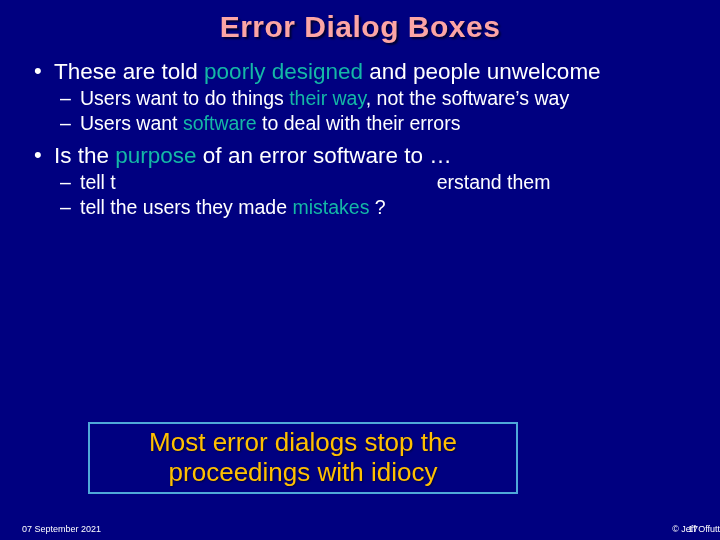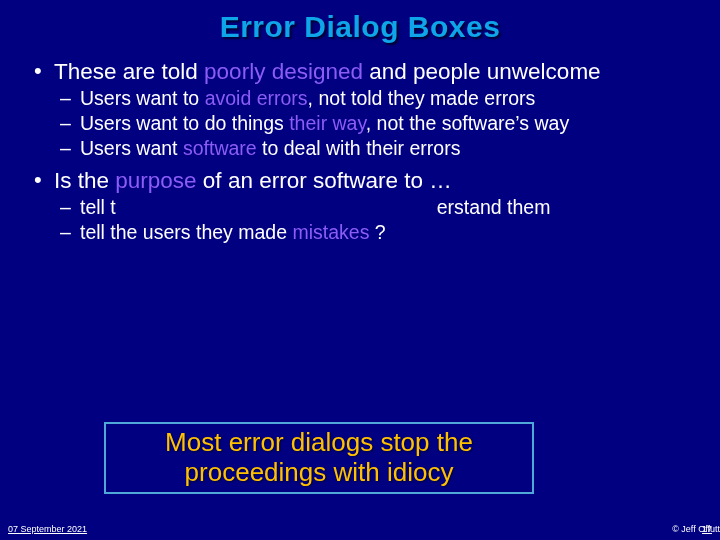--- a/index.html
+++ b/index.html
@@ -13,21 +13,21 @@
   .slide {
     width: 720px;
     height: 540px;
     padding: 10px 28px 0 28px;
     position: relative;
   }
   .title {
     text-align: center;
     font-weight: 900;
     font-size: 30px;
-    color: #0ea5e9;
+    color: #fca5a5;
     text-shadow: 2px 2px 2px rgba(0,0,0,0.6);
     margin-bottom: 14px;
     letter-spacing: 0.5px;
   }
   ul.level1 {
     list-style: none;
     padding-left: 4px;
   }
   ul.level1 > li {
     position: relative;
@@ -57,24 +57,24 @@
     line-height: 1.22;
     margin-bottom: 1px;
   }
   ul.level2 > li::before {
     content: "–";
     position: absolute;
     left: 2px;
     top: 0;
     color: #ffffff;
   }
-  .hl { color: #8b5cf6; }
+  .hl { color: #14b8a6; }
   .callout {
     position: absolute;
-    left: 104px;
+    left: 88px;
     top: 422px;
     width: 430px;
     height: 72px;
     background: #000080;
     border: 2px solid #4fa8d8;
     display: flex;
     align-items: center;
     justify-content: center;
     text-align: center;
     padding: 2px 18px;
@@ -88,37 +88,35 @@
   }
   .footer {
     position: absolute;
     left: 0;
     bottom: 6px;
     width: 720px;
     font-size: 9px;
     color: #ffffff;
     display: flex;
     justify-content: space-between;
-    padding: 0 8px;
-    text-decoration: underline;
+    padding: 0 22px;
   }
   .footer .center { position: absolute; left: 0; right: 0; text-align: right; }
   .footer .right { margin-left: auto; }
 </style>
 </head>
 <body>
 
 <div class="slide">
   <h1 class="title">Error Dialog Boxes</h1>
 
   <ul class="level1">
     <li>
       <span>These are told </span><span class="hl">poorly designed</span><span> and people unwelcome</span>
       <ul class="level2">
-        <li><span>Users want to </span><span class="hl">avoid errors</span><span>, not told they made errors</span></li>
         <li><span>Users want to do things </span><span class="hl">their way</span><span>, not the software’s way</span></li>
         <li><span>Users want </span><span class="hl">software</span><span> to deal with their errors</span></li>
       </ul>
     </li>
     <li>
       <span>Is the </span><span class="hl">purpose</span><span> of an error software to …</span>
       <ul class="level2">
         <li><span>tell t</span><span style="visibility:hidden">he program that the users do not und</span><span>erstand them</span></li>
         <li><span>tell the users they made </span><span class="hl">mistakes</span><span> ?</span></li>
       </ul>

